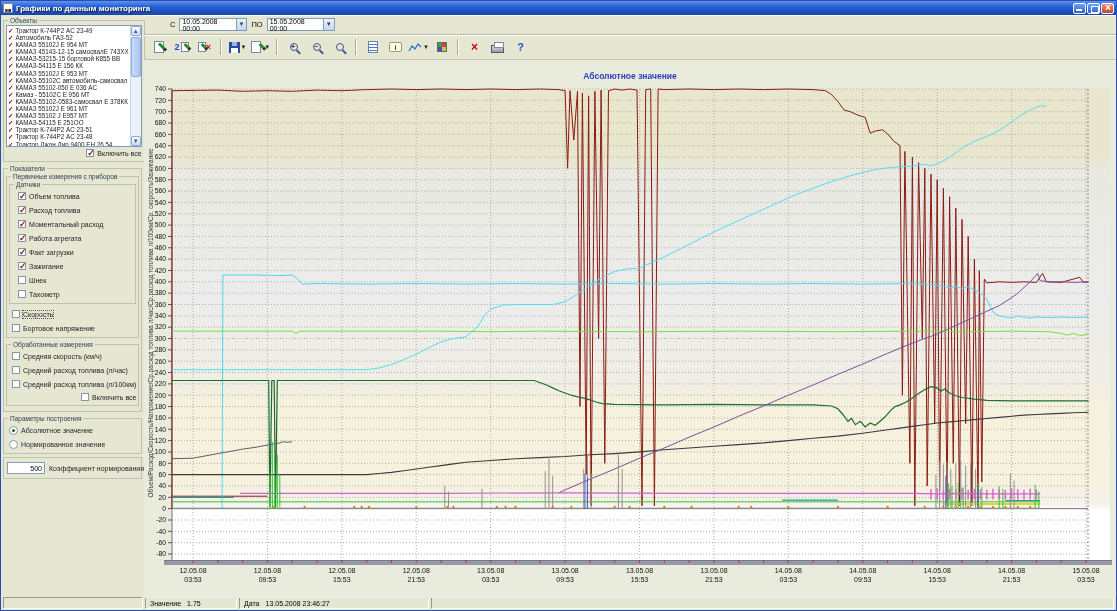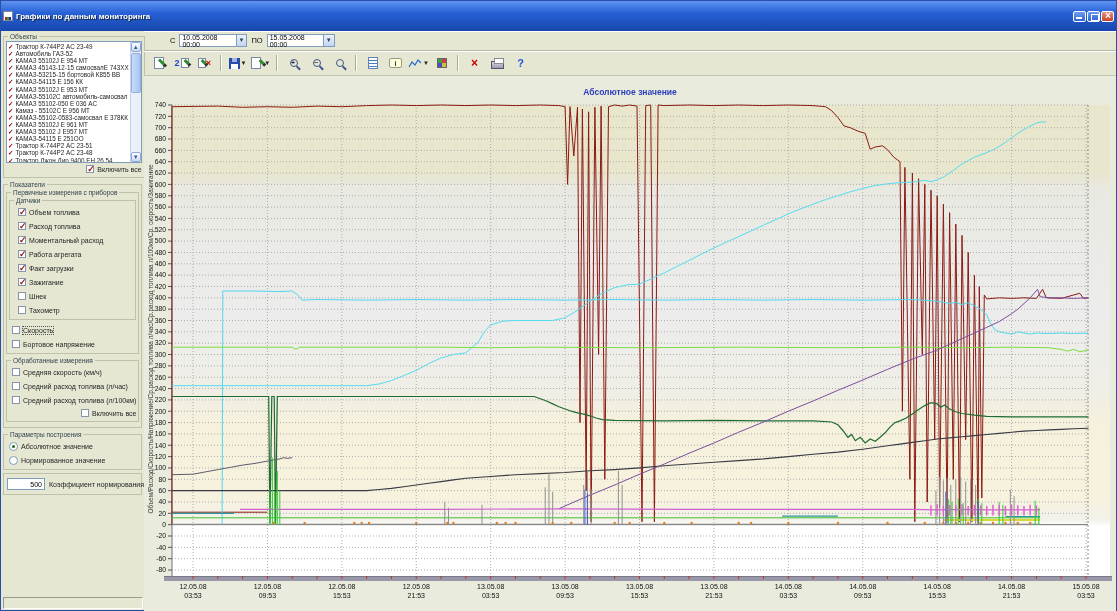--- a/index.html
+++ b/index.html
@@ -1,20 +1,20 @@
 <!DOCTYPE html>
 <html><head>
 <meta charset="utf-8">
 <style>
   * { margin:0; padding:0; box-sizing:border-box; font-family:"Liberation Sans", sans-serif; }
   html,body { width:1117px; height:611px; overflow:hidden; }
   .window { position:relative; width:1117px; height:611px; background:#E5E7D3; border:1px solid #2A4FA8; display:flex; flex-direction:column; }
 
   
-  .titlebar { height:30px; background:linear-gradient(180deg,#5E93F2 0%,#2760D6 40%,#1747AC 100%); display:flex; align-items:center; padding:4px 2px; flex:0 0 auto; }
+  .titlebar { height:14px; background:linear-gradient(180deg,#5E93F2 0%,#2760D6 40%,#1747AC 100%); display:flex; align-items:center; padding:4px 2px; flex:0 0 auto; }
   .titlebar .app-icon { width:10px; height:10px; background:#fff; border:1px solid #888; margin-right:3px; position:relative; }
   .titlebar .app-icon::after { content:""; position:absolute; left:1px; top:5px; width:6px; height:3px;
      background:linear-gradient(90deg,#C22 0 2px,#2A2 2px 4px,#22C 4px 6px); }
   .titlebar .t-text { color:#fff; font-size:8px; font-weight:bold; flex:1; text-shadow:1px 1px 1px #123; }
   .winbtn { width:13px; height:11px; margin-left:1px; border:1px solid #fff; border-radius:2px; position:relative;
      background:linear-gradient(180deg,#6E9EF5,#2E62CE); }
   .winbtn.close { background:linear-gradient(180deg,#E8927C,#C4422A); }
   .winbtn.min::after { content:""; position:absolute; left:2px; bottom:2px; width:6px; height:2px; background:#fff; }
   .winbtn.restore::after { content:""; position:absolute; left:3px; top:2px; width:6px; height:5px; border:1px solid #fff; }
   .winbtn.close::after { content:"×"; position:absolute; left:3px; top:-2px; color:#fff; font-size:10px; font-weight:bold; }

